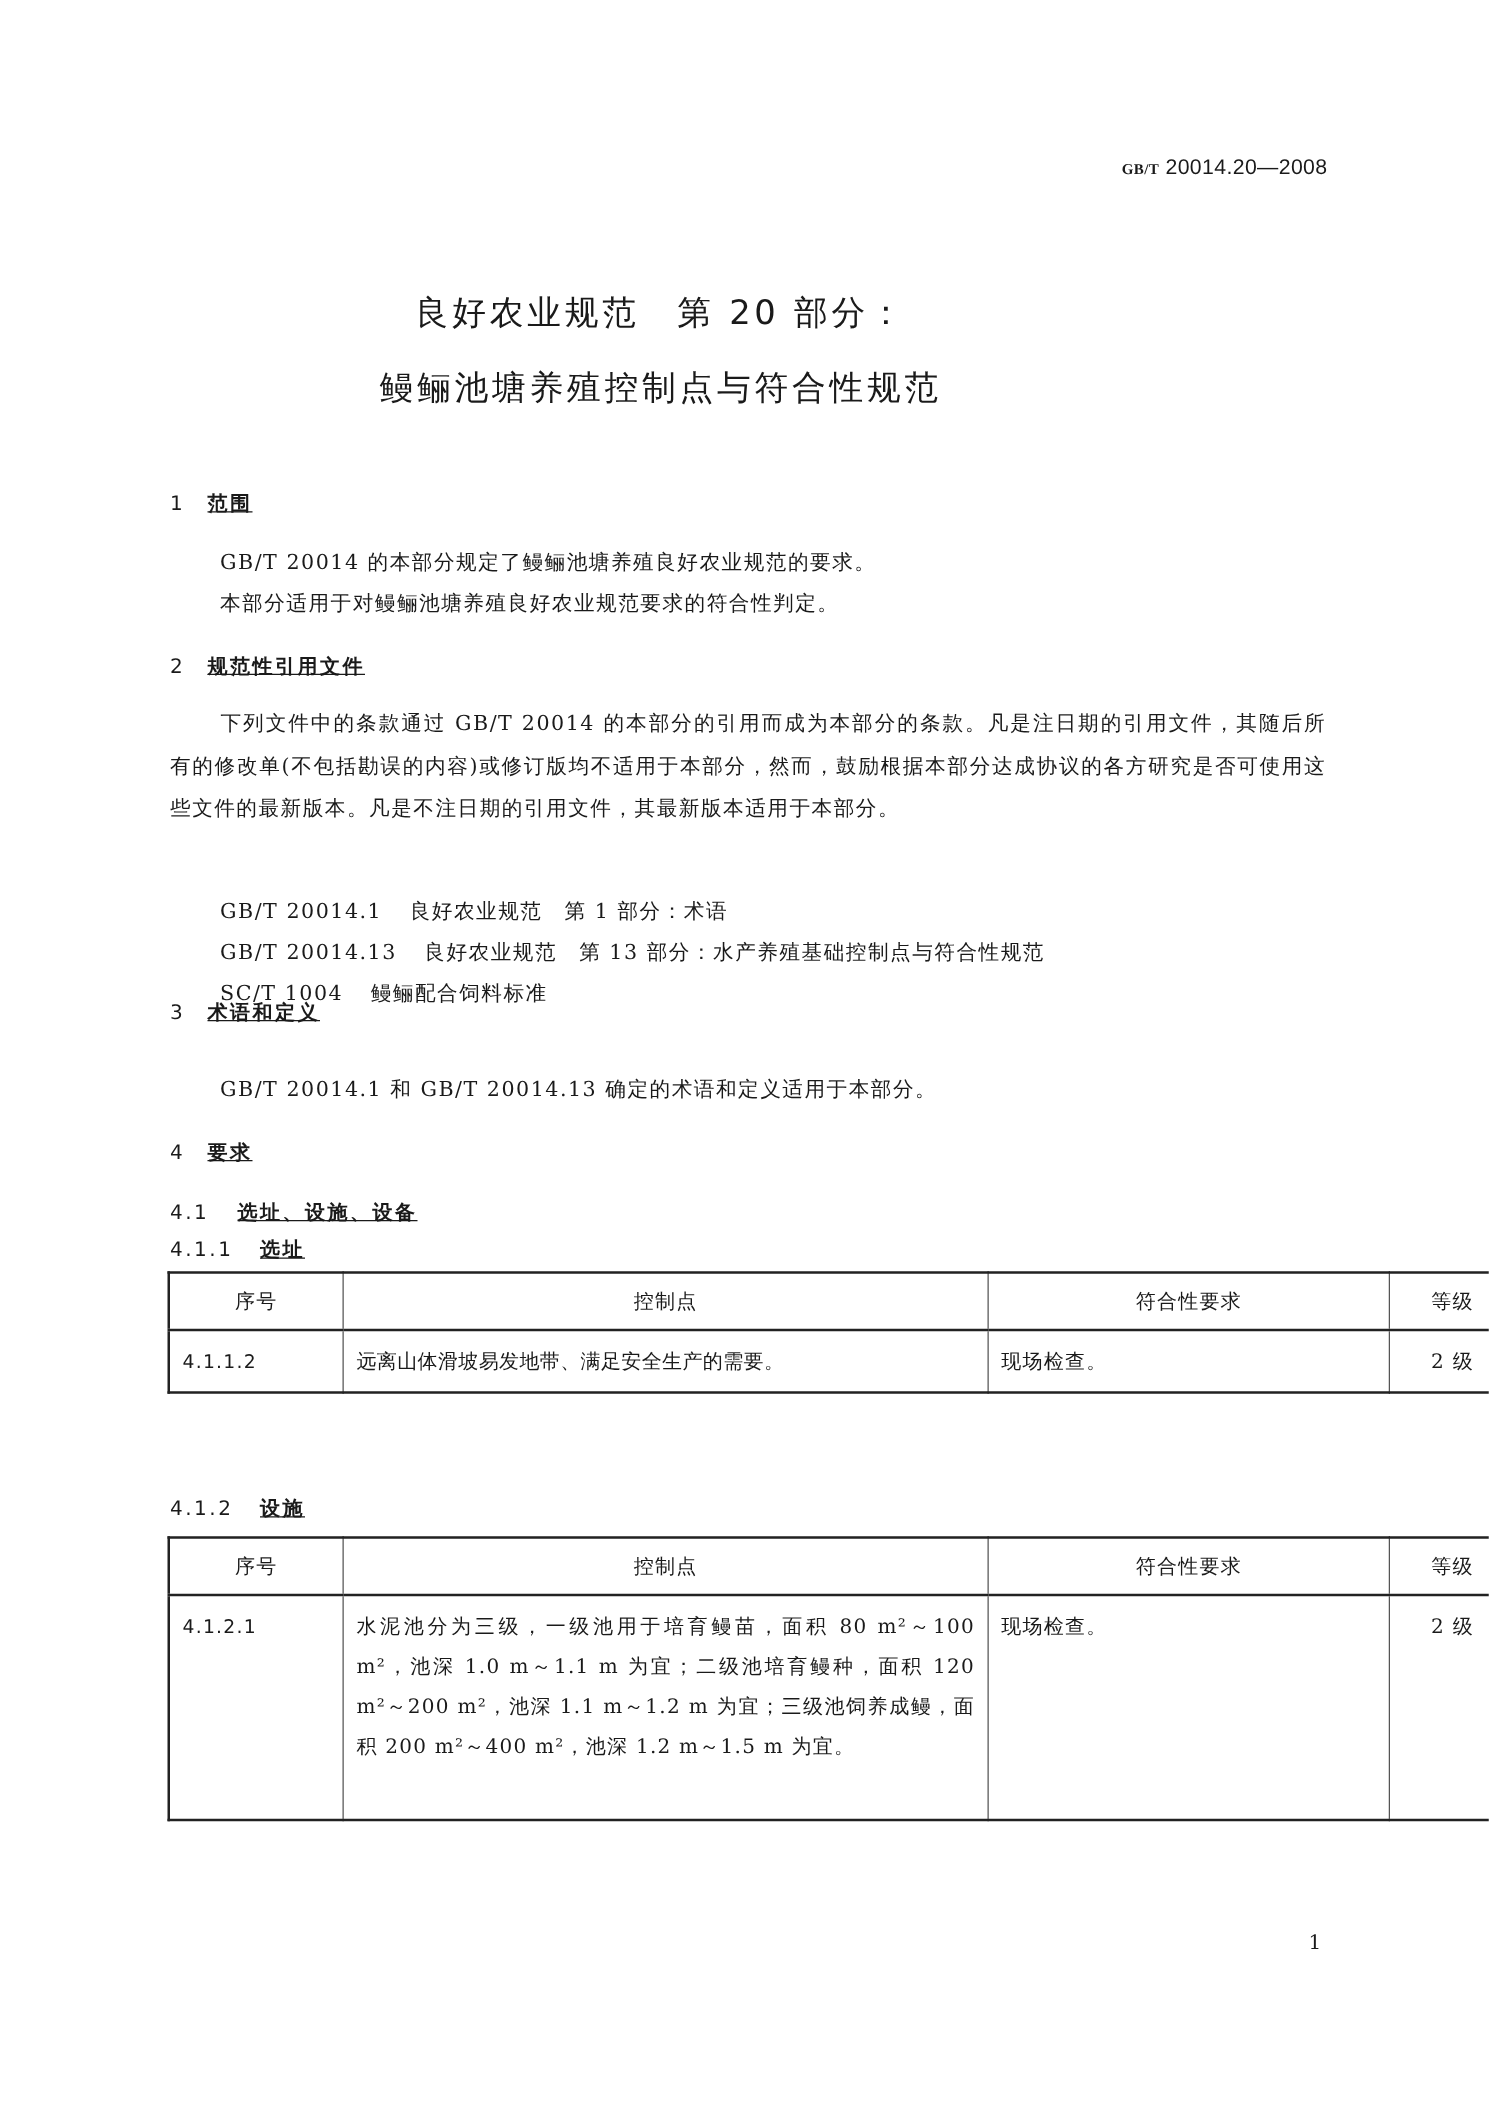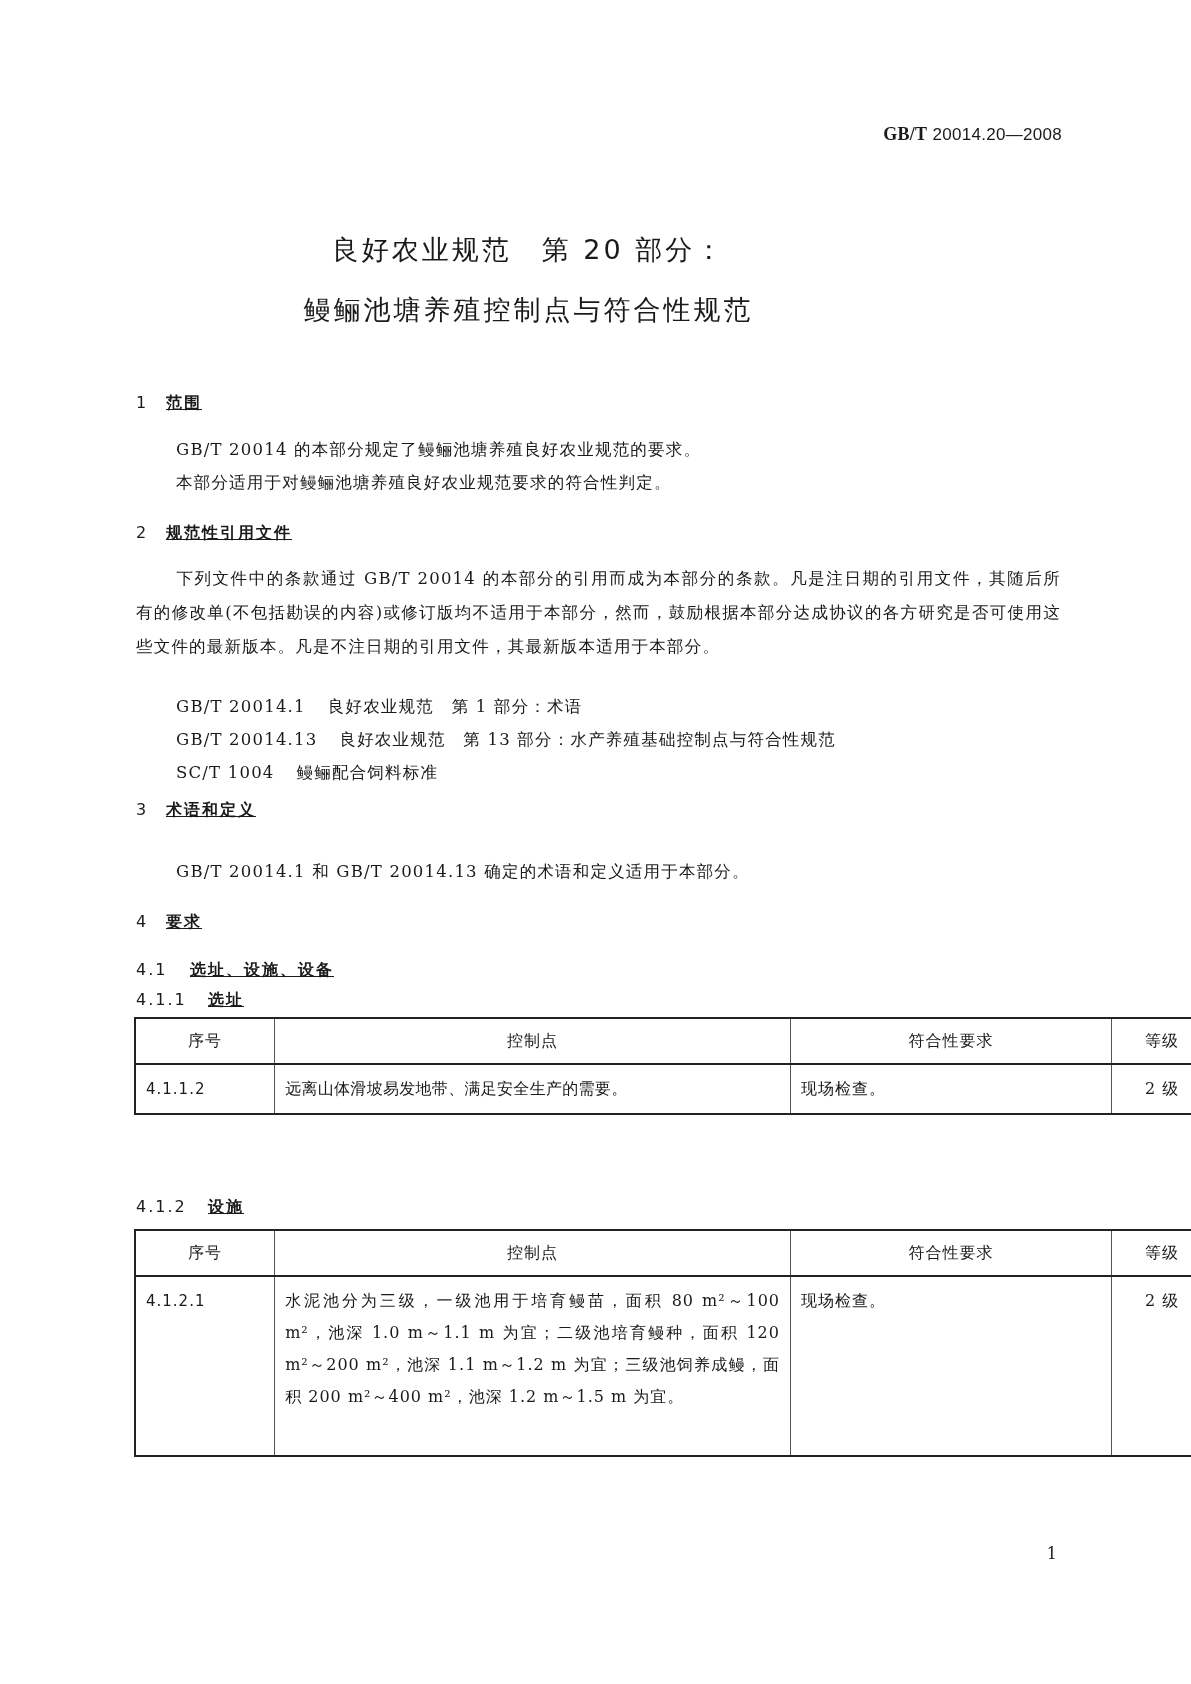--- a/index.html
+++ b/index.html
@@ -1,32 +1,32 @@
 <!DOCTYPE html>
 <html><head>
 <meta charset="utf-8">
 <style>
   html, body { margin: 0; padding: 0; background: #ffffff; }
   body { width: 1191px; height: 1684px; position: relative; overflow: hidden;
          font-family: "DejaVu Serif", "Liberation Serif", serif; color: #1a1a1a; }
   .std-no { position: absolute; top: 124px; right: 129px; font-size: 17px;
             font-family: "Liberation Sans", "DejaVu Sans", sans-serif; letter-spacing: 0.3px; }
-  .std-no .b { font-family: "Liberation Serif", serif; font-weight: bold; font-size: 18px; }
+  .std-no .b { font-family: "Liberation Serif", serif; font-weight: bold; font-size: 12px; }
   .title { position: absolute; left: 0; width: 1057px; text-align: center;
            font-family: "DejaVu Sans", "Liberation Sans", sans-serif; font-size: 27px; letter-spacing: 3px; }
   .t1 { top: 232px; }
   .t2 { top: 260px; margin-top: 32px; }
   .h { position: absolute; left: 136px; font-family: "DejaVu Sans", "Liberation Sans", sans-serif;
        font-size: 16px; font-weight: bold; letter-spacing: 2px; text-decoration: underline; }
   .h .num { display: inline-block; min-width: 30px; font-weight: normal; }
   .h .num.w2 { min-width: 54px; }
   .h .num.w3 { min-width: 72px; }
   .p { position: absolute; left: 136px; width: 925px; font-size: 16.5px; line-height: 34px; letter-spacing: 1.2px; }
   .p .ind { display: inline-block; width: 40px; }
-  .ref { position: absolute; left: 176px; font-size: 16.5px; letter-spacing: 1.2px; }
+  .ref { position: absolute; left: 176px; font-size: 16.5px; letter-spacing: 1.2px; margin-top: 22px; }
   .ref .code { display: inline-block; }
   .ref .sp { display: inline-block; width: 22px; }
   table { position: absolute; left: 134px; width: 1080px; border-collapse: collapse;
           border: 2px solid #222; font-size: 16px; }
   th, td { border: 1px solid #555; vertical-align: top; font-weight: normal; }
   thead th { border-bottom: 2px solid #222; height: 42px; vertical-align: middle; text-align: center;
              font-family: "DejaVu Serif", serif; letter-spacing: 1px; }
   td { padding: 8px 10px; line-height: 32px; letter-spacing: 1px; }
   td.id { font-family: "DejaVu Sans", "Liberation Sans", sans-serif; font-size: 15px; letter-spacing: 1px; padding-left: 10px; }
   td.lv { text-align: center; }

